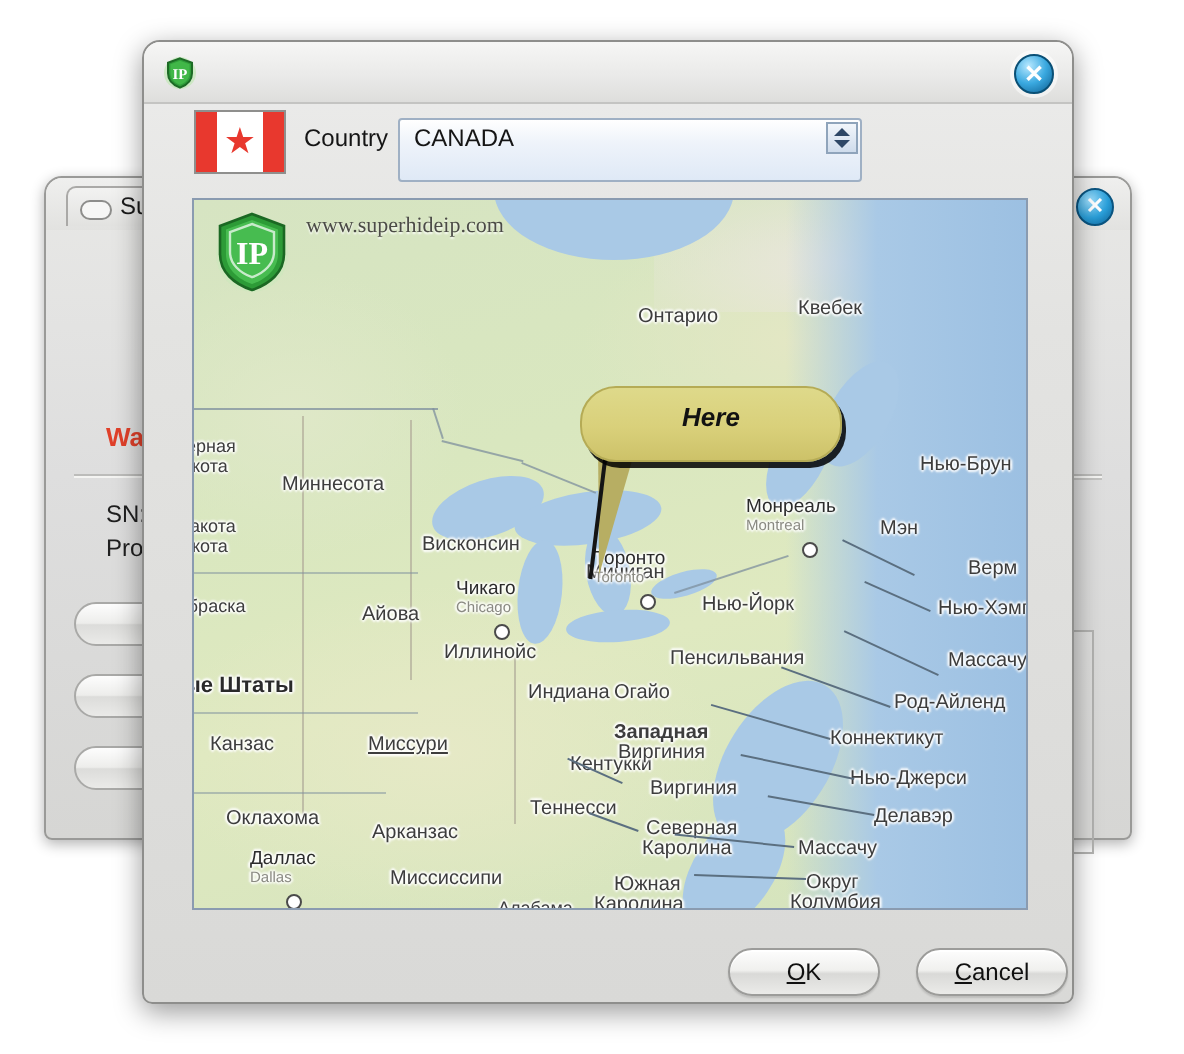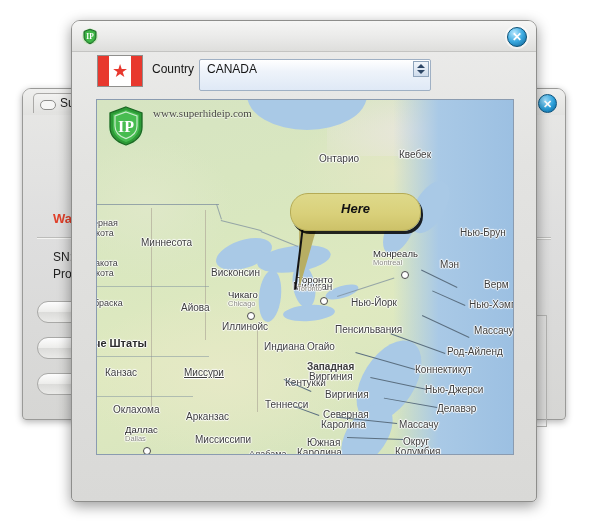--- a/index.html
+++ b/index.html
@@ -466,13 +466,15 @@
         </div>
 
       <div class="pointer"></div>
       <div class="pointer-edge"></div>
       <div class="bubble">
         <div class="bubble-txt">Here</div>
       </div>
     </div>
   </div>
 
+  <div class="dlg-btn ok"><span><span class="mn">O</span><span>K</span></span></div>
+  <div class="dlg-btn cancel"><span><span class="mn">C</span><span>ancel</span></span></div>
 </div>
 
 </body></html>

